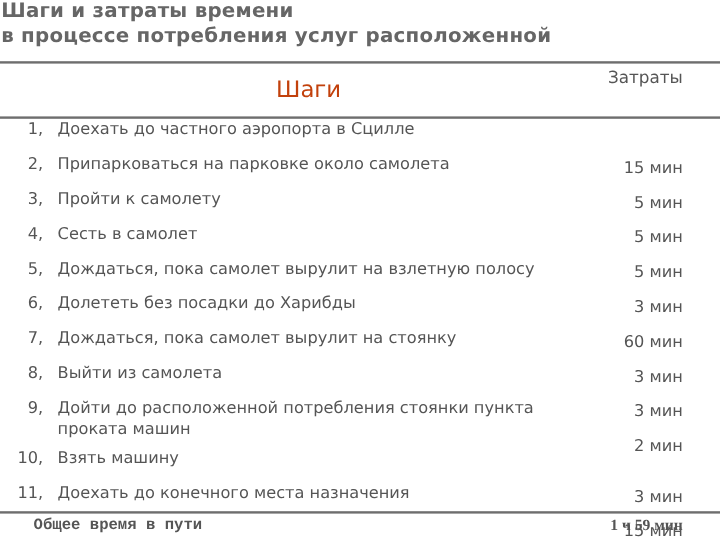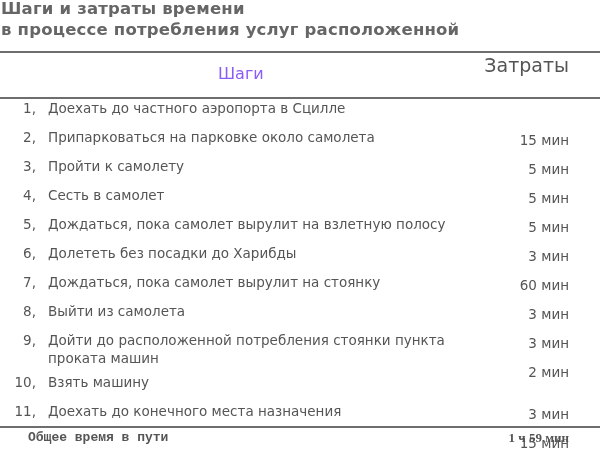--- a/index.html
+++ b/index.html
@@ -31,30 +31,30 @@
       left: 0;
       width: 600px;
       height: 2px;
       background: #6e6e6e;
     }
     .rule.top { top: 51px; }
     .rule.mid { top: 97px; }
     .rule.bottom { top: 426px; }
     .hdr-steps {
       position: absolute;
-      left: 218px;
+      left: 230px;
       top: 64px;
-      font-size: 16px;
-      color: #8b5cf6;
+      font-size: 19px;
+      color: #c2410c;
     }
     .hdr-time {
       position: absolute;
       right: 31px;
       top: 54px;
-      font-size: 19px;
+      font-size: 14px;
       line-height: 22px;
       color: #555555;
       text-align: right;
     }
     .row {
       position: absolute;
       left: 0;
       width: 600px;
       font-size: 13.5px;
       line-height: 18px;

